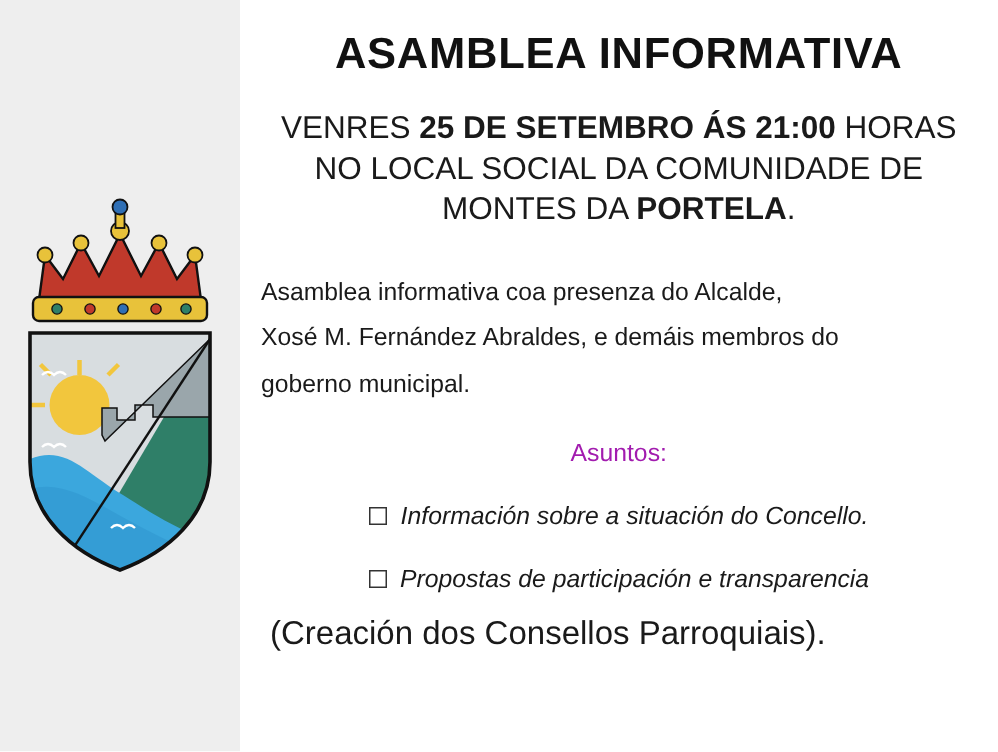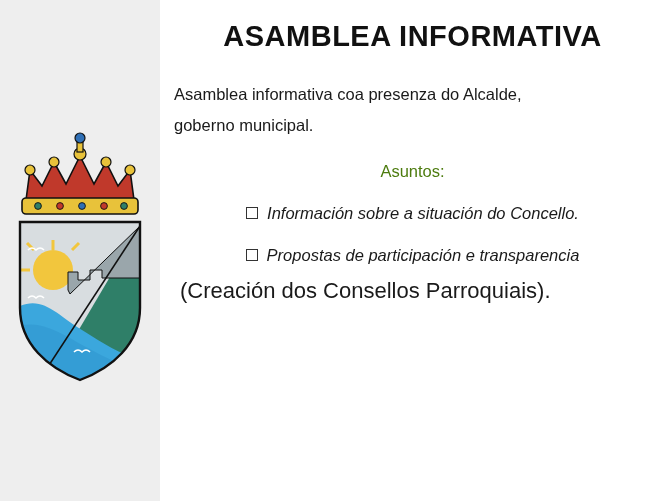--- a/index.html
+++ b/index.html
@@ -76,21 +76,21 @@
     padding: 0 14px;
     font-size: 16.5px;
     line-height: 1.85;
   }
   .body-text .ln {
     display: block;
   }
   .asuntos {
     text-align: center;
     font-size: 16.5px;
-    color: #4d7c0f;
+    color: #a21caf;
     margin-top: 22px;
   }
   .items {
     margin-top: 20px;
     padding: 0 20px;
   }
   .item {
     display: flex;
     justify-content: center;
     align-items: flex-start;
@@ -189,23 +189,35 @@
 
         <path d="M12 92 L132 92 L132 178 C132 214 104 238 72 250 C40 238 12 214 12 178 Z" fill="none" stroke="#111111" stroke-width="2.4"></path>
       </svg>
     </div>
   </div>
 
   <div class="right-panel">
 
     <div class="title">ASAMBLEA INFORMATIVA</div>
 
+    <div class="subtitle">
+      <span class="ln">
+        <span class="sub-thin">VENRES </span><span class="sub-bold">25 DE SETEMBRO ÁS 21:00</span><span class="sub-thin"> HORAS</span>
+      </span>
+      <span class="ln">
+        <span class="sub-thin">NO LOCAL SOCIAL DA COMUNIDADE DE</span>
+      </span>
+      <span class="ln">
+        <span class="sub-thin">MONTES DA </span><span class="sub-bold">PORTELA</span><span class="sub-thin">.</span>
+      </span>
+    </div>
 
     <div class="body-text">
       <span class="ln">Asamblea informativa coa presenza do  Alcalde,</span>
+      <span class="ln">Xosé M. Fernández Abraldes, e demáis membros do</span>
       <span class="ln">goberno municipal.</span>
     </div>
 
     <div class="asuntos">Asuntos:</div>
 
     <div class="items">
       <div class="item">
         <span class="checkbox"></span>
         <span class="item-text-wrap">
           <span class="ln">Información sobre a situación do Concello.</span>

